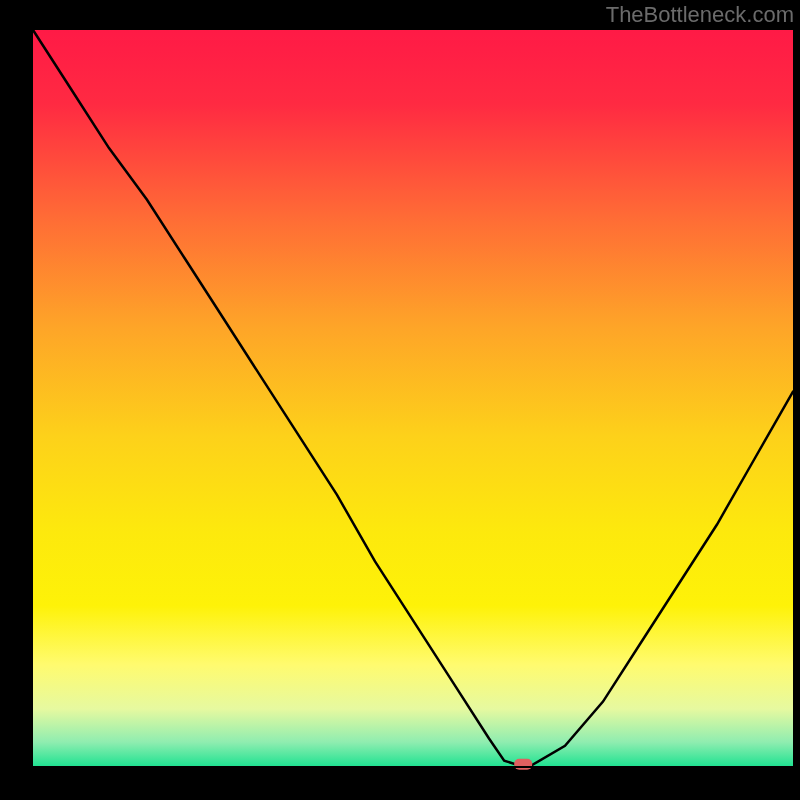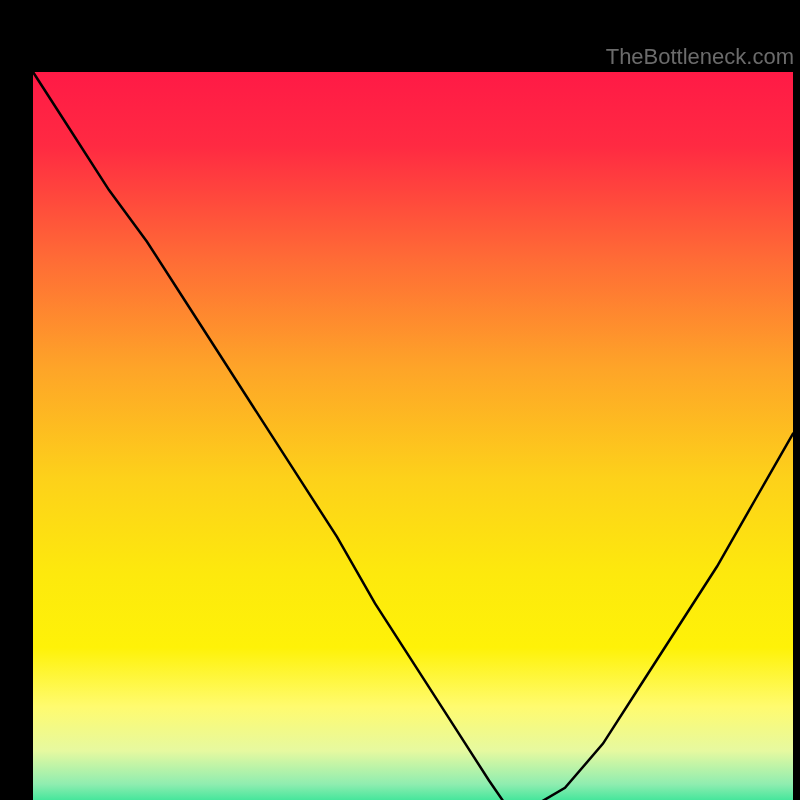--- a/index.html
+++ b/index.html
@@ -7,21 +7,20 @@
     padding: 0;
     width: 800px;
     height: 800px;
     background: #000;
     overflow: hidden;
   }
   .container {
     position: relative;
     width: 800px;
     height: 656px;
-    margin-top: 42px;
   }
   .watermark {
     position: absolute;
     top: 2px;
     right: 6px;
     color: #6b6b6b;
     font-family: Arial, Helvetica, sans-serif;
     font-size: 22px;
     font-weight: 500;
     text-align: right;

